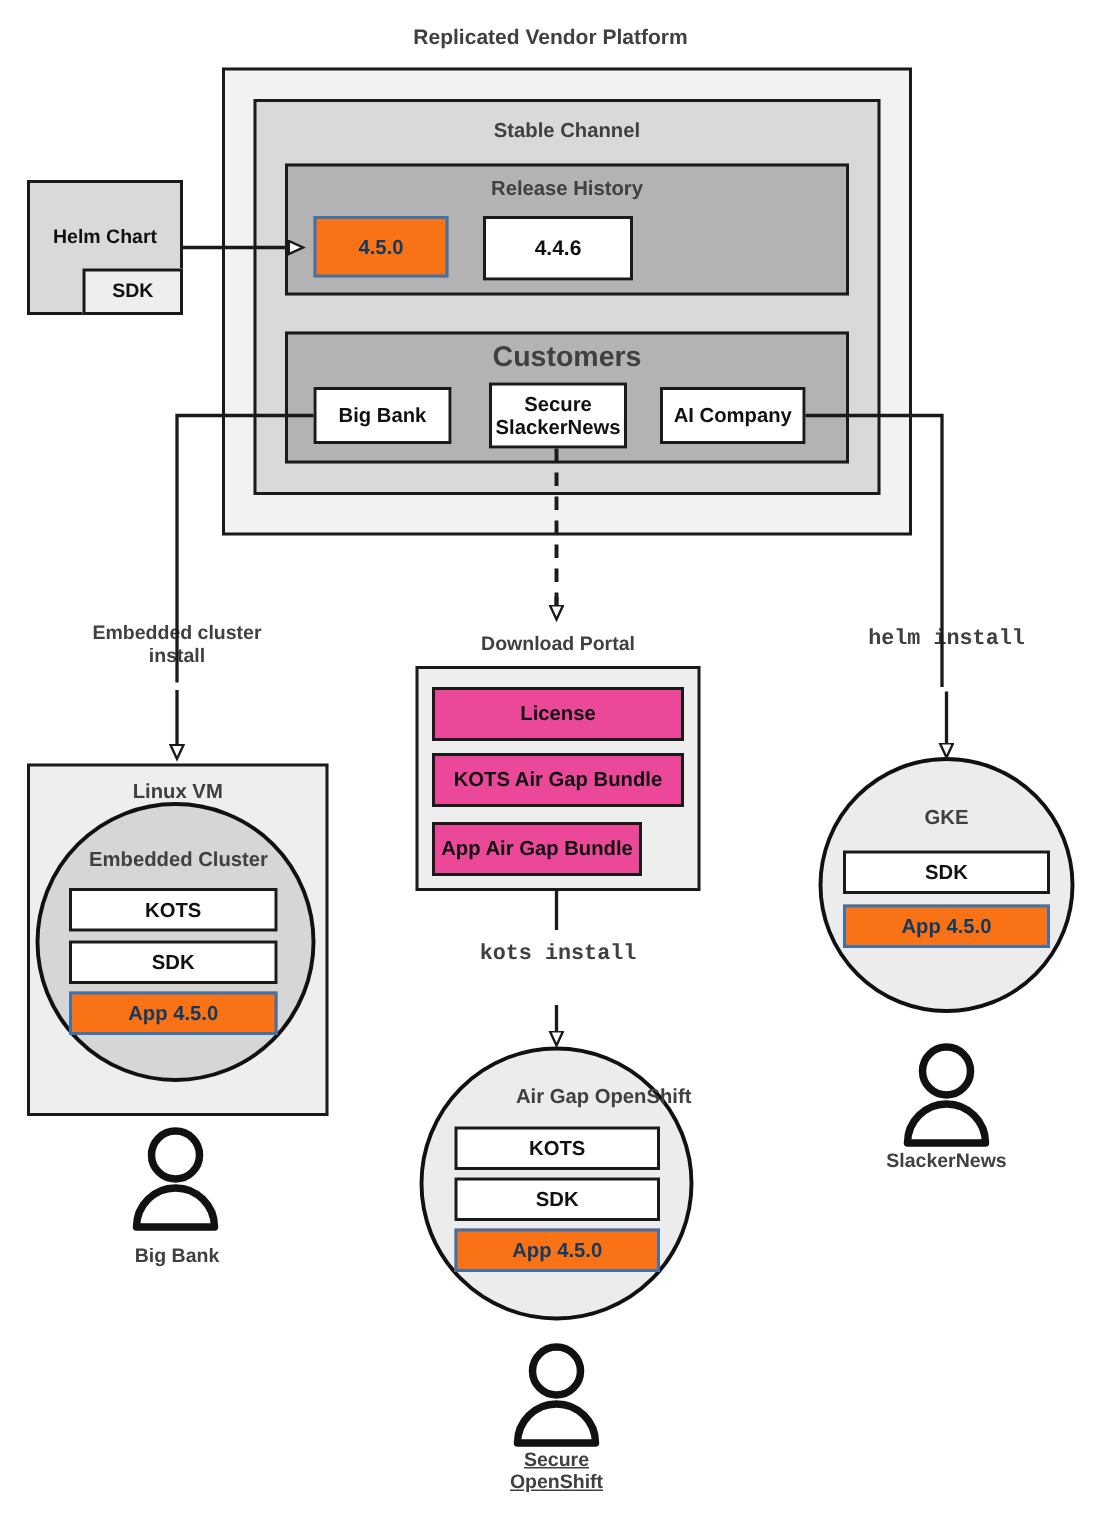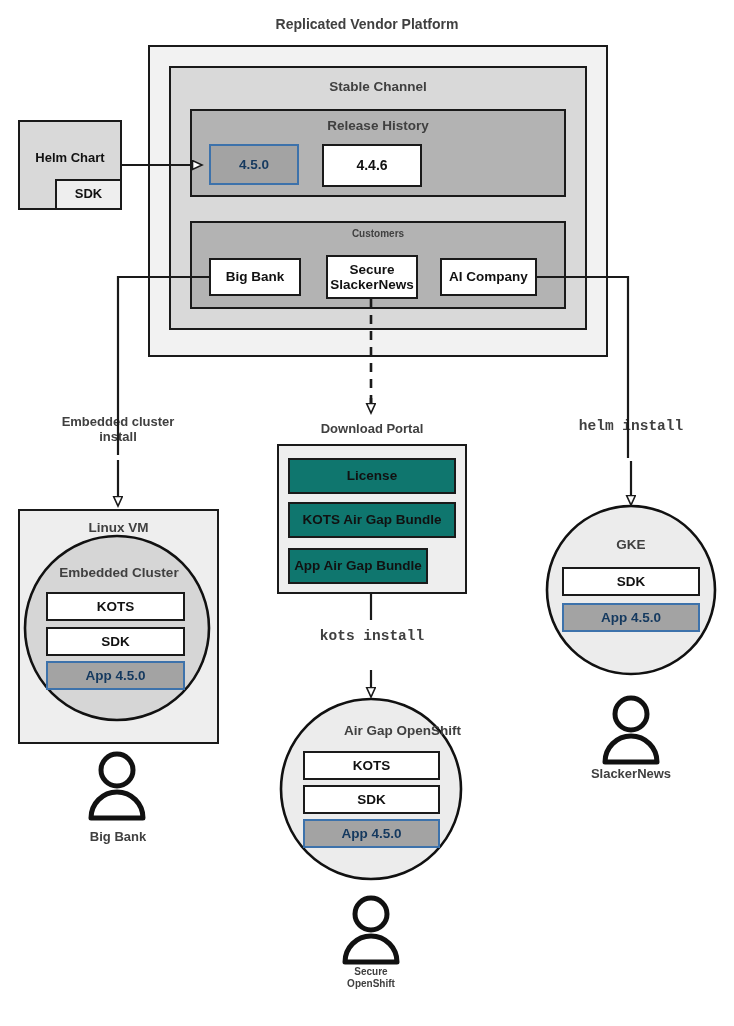--- a/index.html
+++ b/index.html
@@ -35,23 +35,23 @@
     display: block;
     text-align: center;
     font-weight: bold;
     color: #404040;
     line-height: 1.15;
   }
   .fill-outer   { background: #f2f2f2; }
   .fill-mid     { background: #d9d9d9; }
   .fill-inner   { background: #b3b3b3; }
   .fill-white   { background: #ffffff; }
-  .fill-grey    { background: #0f766e; }
+  .fill-grey    { background: #ec4899; }
   .fill-lightgrey { background: #eeeeee; }
-  .fill-blue    { background: #a3a3a3; border-color: #3d72ab; color: #14395f; }
+  .fill-blue    { background: #f97316; border-color: #3d72ab; color: #14395f; }
 
   .mono { font-family: "Liberation Mono", monospace; letter-spacing: 0px; }
 
   
   svg.layer { position: absolute; left: 0; top: 0; width: 734px; height: 1026px; overflow: visible; pointer-events: none; }
   .ln { stroke: #1a1a1a; stroke-width: 2.2; fill: none; }
   .ln-dash { stroke: #1a1a1a; stroke-width: 2.6; fill: none; stroke-dasharray: 9 7; }
   .circ { stroke: #111111; stroke-width: 2.6; fill: #ececec; }
   .person { stroke: #111111; stroke-width: 5; fill: none; stroke-linejoin: round; stroke-linecap: butt; }
 </style>
@@ -68,21 +68,21 @@
     <div class="lbl-top" style="margin-top:11px; font-size:13.5px;">Stable Channel</div>
   </div>
 
   <div class="abs box fill-inner" style="left:190px; top:109px; width:376px; height:88px; display:block;">
     <div class="lbl-top" style="margin-top:7px; font-size:13.5px;">Release History</div>
   </div>
   <div class="abs box fill-blue" style="left:209px; top:144px; width:90px; height:41px; font-size:13.5px;">4.5.0</div>
   <div class="abs box fill-white" style="left:322px; top:144px; width:100px; height:43px; font-size:14px;">4.4.6</div>
 
   <div class="abs box fill-inner" style="left:190px; top:221px; width:376px; height:88px; display:block;">
-    <div class="lbl-top" style="margin-top:5px; font-size:10px;">Customers</div>
+    <div class="lbl-top" style="margin-top:5px; font-size:19px;">Customers</div>
   </div>
   <div class="abs box fill-white" style="left:209px; top:258px; width:92px; height:38px; font-size:13.5px;">Big Bank</div>
   <div class="abs box fill-white" style="left:326px; top:255px; width:92px; height:44px; font-size:13.5px;">Secure SlackerNews</div>
   <div class="abs box fill-white" style="left:440px; top:258px; width:97px; height:38px; font-size:13.5px;">AI Company</div>
 
   <div class="abs box fill-mid" style="left:18px; top:120px; width:104px; height:90px; display:block;">
     <div style="text-align:center; font-weight:bold; font-size:13px; margin-top:29px;">Helm Chart</div>
   </div>
   <div class="abs box fill-lightgrey" style="left:55px; top:179px; width:67px; height:31px; font-size:13px;">SDK</div>
 
@@ -105,21 +105,21 @@
   <div class="abs lbl-top" style="left:29px; top:565px; width:180px; font-size:13.5px; z-index:4;">Embedded Cluster</div>
   <div class="abs box fill-white" style="left:46px; top:592px; width:139px; height:29px; font-size:13.5px; z-index:4;">KOTS</div>
   <div class="abs box fill-white" style="left:46px; top:627px; width:139px; height:29px; font-size:13.5px; z-index:4;">SDK</div>
   <div class="abs box fill-blue" style="left:46px; top:661px; width:139px; height:29px; font-size:13.5px; z-index:4;">App 4.5.0</div>
   <div class="abs lbl-top" style="left:28px; top:830px; width:180px; font-size:13px;">Big Bank</div>
 
   <div class="abs lbl-top" style="left:281px; top:723px; width:180px; font-size:13.5px; z-index:4;text-align:right;">Air Gap OpenShift</div>
   <div class="abs box fill-white" style="left:303px; top:751px; width:137px; height:29px; font-size:13.5px; z-index:4;">KOTS</div>
   <div class="abs box fill-white" style="left:303px; top:785px; width:137px; height:29px; font-size:13.5px; z-index:4;">SDK</div>
   <div class="abs box fill-blue" style="left:303px; top:819px; width:137px; height:29px; font-size:13.5px; z-index:4;">App 4.5.0</div>
-  <div class="abs lbl-top" style="left:281px; top:966px; width:180px; font-size:10px;">
+  <div class="abs lbl-top" style="left:281px; top:966px; width:180px; font-size:13px;text-decoration:underline;">
     <span>Secure</span><br>
     <span>OpenShift</span>
   </div>
 
   <div class="abs lbl-top" style="left:541px; top:537px; width:180px; font-size:13.5px; z-index:4;">GKE</div>
   <div class="abs box fill-white" style="left:562px; top:567px; width:138px; height:29px; font-size:13.5px; z-index:4;">SDK</div>
   <div class="abs box fill-blue" style="left:562px; top:603px; width:138px; height:29px; font-size:13.5px; z-index:4;">App 4.5.0</div>
   <div class="abs lbl-top" style="left:541px; top:767px; width:180px; font-size:13px;">SlackerNews</div>
 
   <svg class="layer" style="z-index:2;">

